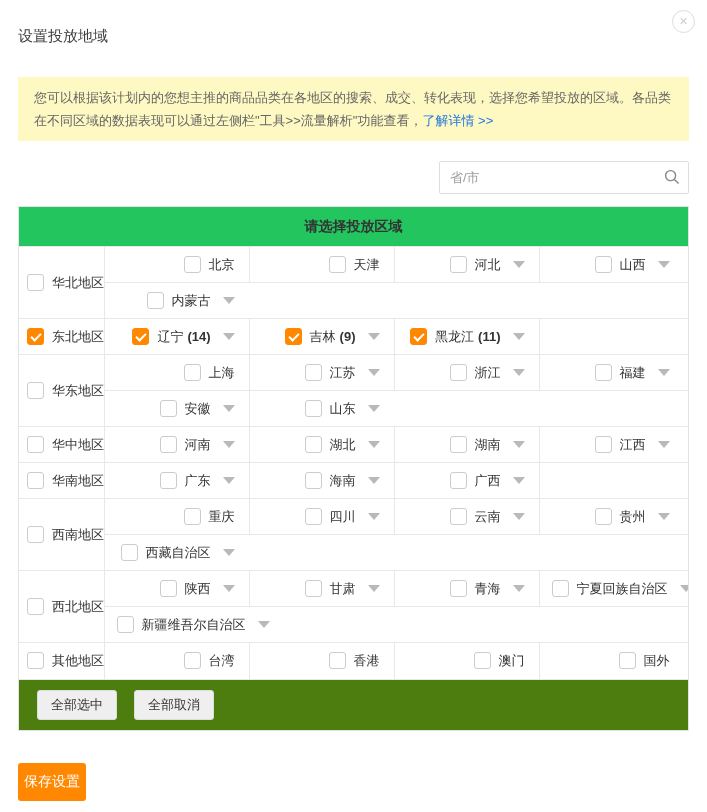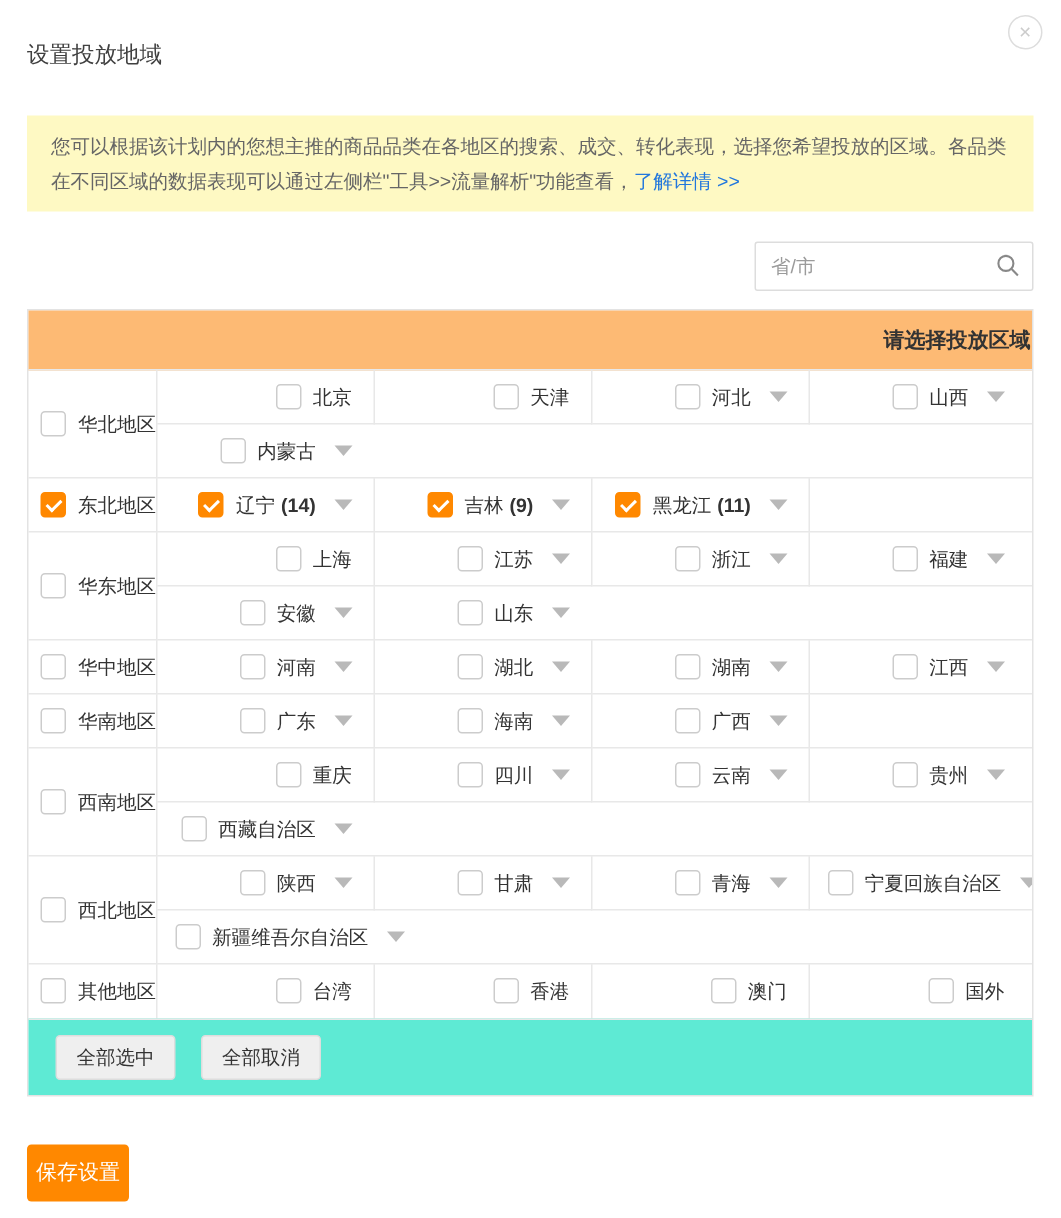--- a/index.html
+++ b/index.html
@@ -7,47 +7,47 @@
   .modal{position:relative;width:707px;height:812px;background:#fff;box-sizing:border-box;padding:0 18px;overflow:hidden;}
 
   .title{font-size:15px;color:#404040;font-weight:400;padding-top:27px;margin:0;}
   .close{position:absolute;top:10px;right:12px;width:21px;height:21px;border:1px solid #ddd;
          border-radius:50%;color:#ccc;font-size:14px;line-height:21px;text-align:center;cursor:pointer;}
 
   .notice{margin-top:31px;background:#fef9c3;padding:9px 16px;font-size:13px;line-height:23px;color:#666;}
   .notice a{color:#2277dd;text-decoration:none;cursor:pointer;}
 
   .searchrow{display:flex;justify-content:flex-end;margin-top:20px;}
-  .searchbox{position:relative;width:186px;}
+  .searchbox{position:relative;width:250px;}
   .searchbox input{width:100%;height:33px;box-sizing:border-box;border:1px solid #ddd;border-radius:2px;
                    padding:0 34px 0 10px;font-size:13px;color:#333;outline:none;}
   .searchbox input::placeholder{color:#9b9b9b;}
   .sicon{position:absolute;right:9px;top:8px;width:16px;height:16px;}
 
   .box{margin-top:12px;border:1px solid #e3e3e3;}
   table.grid{width:100%;border-collapse:collapse;border:hidden;table-layout:fixed;}
-  .grid th{background:#fdba74;font-size:14px;font-weight:bold;height:37px;color:#333;
-           border:1px solid #e8e8e8;text-align:right;}
+  .grid th{background:#22c55e;font-size:14px;font-weight:bold;height:37px;color:#333;
+           border:1px solid #e8e8e8;text-align:center;}
   .grid td{border:1px solid #e8e8e8;height:36px;padding:0 0 0 12px;font-size:13px;color:#333;
            box-sizing:border-box;overflow:hidden;white-space:nowrap;}
   .grid td.rg{padding-left:8px;}
   .rgi{display:flex;align-items:center;}
   .ci{display:inline-flex;align-items:center;justify-content:flex-end;min-width:118px;vertical-align:middle;}
   .cbl{display:inline-flex;align-items:center;white-space:nowrap;}
   .cb{width:15px;height:15px;border:1px solid #ccc;border-radius:3px;background:#fff;
       display:inline-block;flex:none;position:relative;cursor:pointer;box-sizing:content-box;}
   .cb.on{background:#ff8800;border-color:#ff8800;}
   .cb.on::after{content:"";position:absolute;left:5px;top:2px;width:4px;height:8px;
                 border:solid #fff;border-width:0 2px 2px 0;transform:rotate(45deg);}
   .lbl{margin-left:8px;}
   .cnt{margin-left:4px;font-weight:bold;}
   .arr{margin-left:12px;width:0;height:0;border-left:6px solid transparent;border-right:6px solid transparent;
        border-top:7px solid #b9b9b9;cursor:pointer;flex:none;}
 
-  .tfoot{border-top:1px solid #e8e8e8;padding:10px 0 10px 18px;display:flex;gap:17px;background:#5eead4;}
+  .tfoot{border-top:1px solid #e8e8e8;padding:10px 0 10px 18px;display:flex;gap:17px;background:#4d7c0f;}
   .gbtn{background:#efefef;border:1px solid #ddd;border-radius:3px;padding:5px 13px;
         font-size:13px;color:#333;cursor:pointer;font-family:inherit;}
 
   .save{margin-top:32px;background:#ff8800;color:#fff;border:none;border-radius:3px;
         padding:10px 6px;font-size:14px;cursor:pointer;font-family:inherit;}
 </style>
 </head>
 <body>
 
 <div class="modal">

